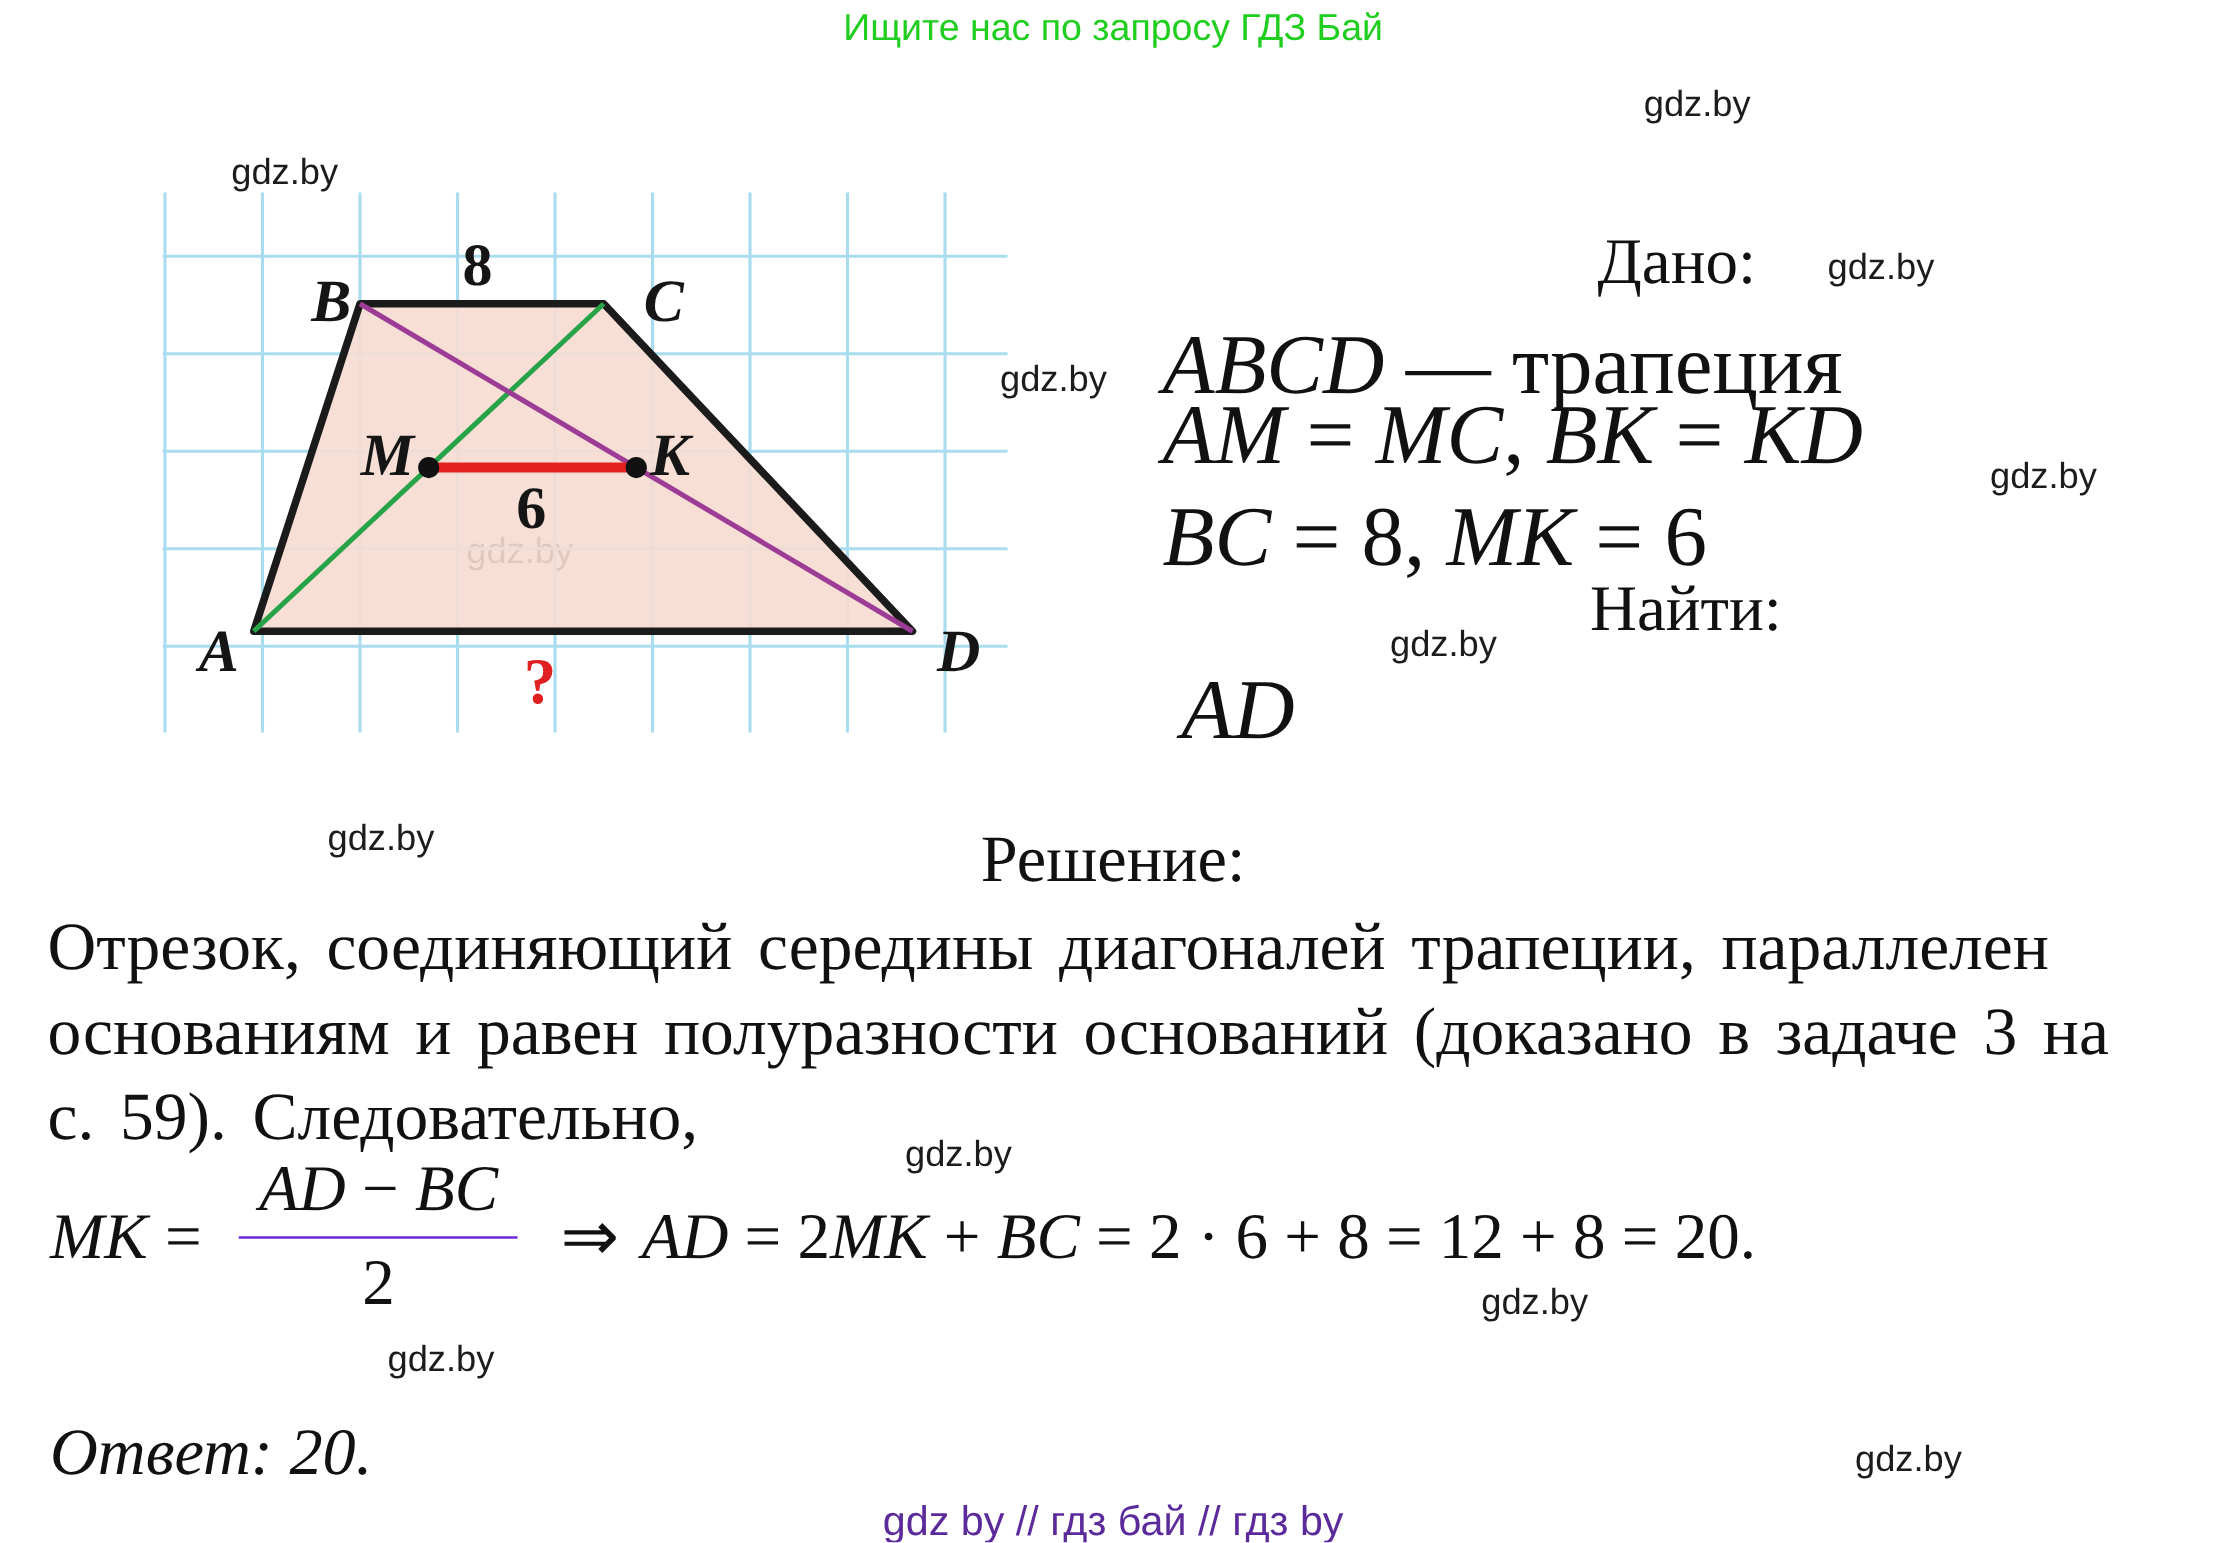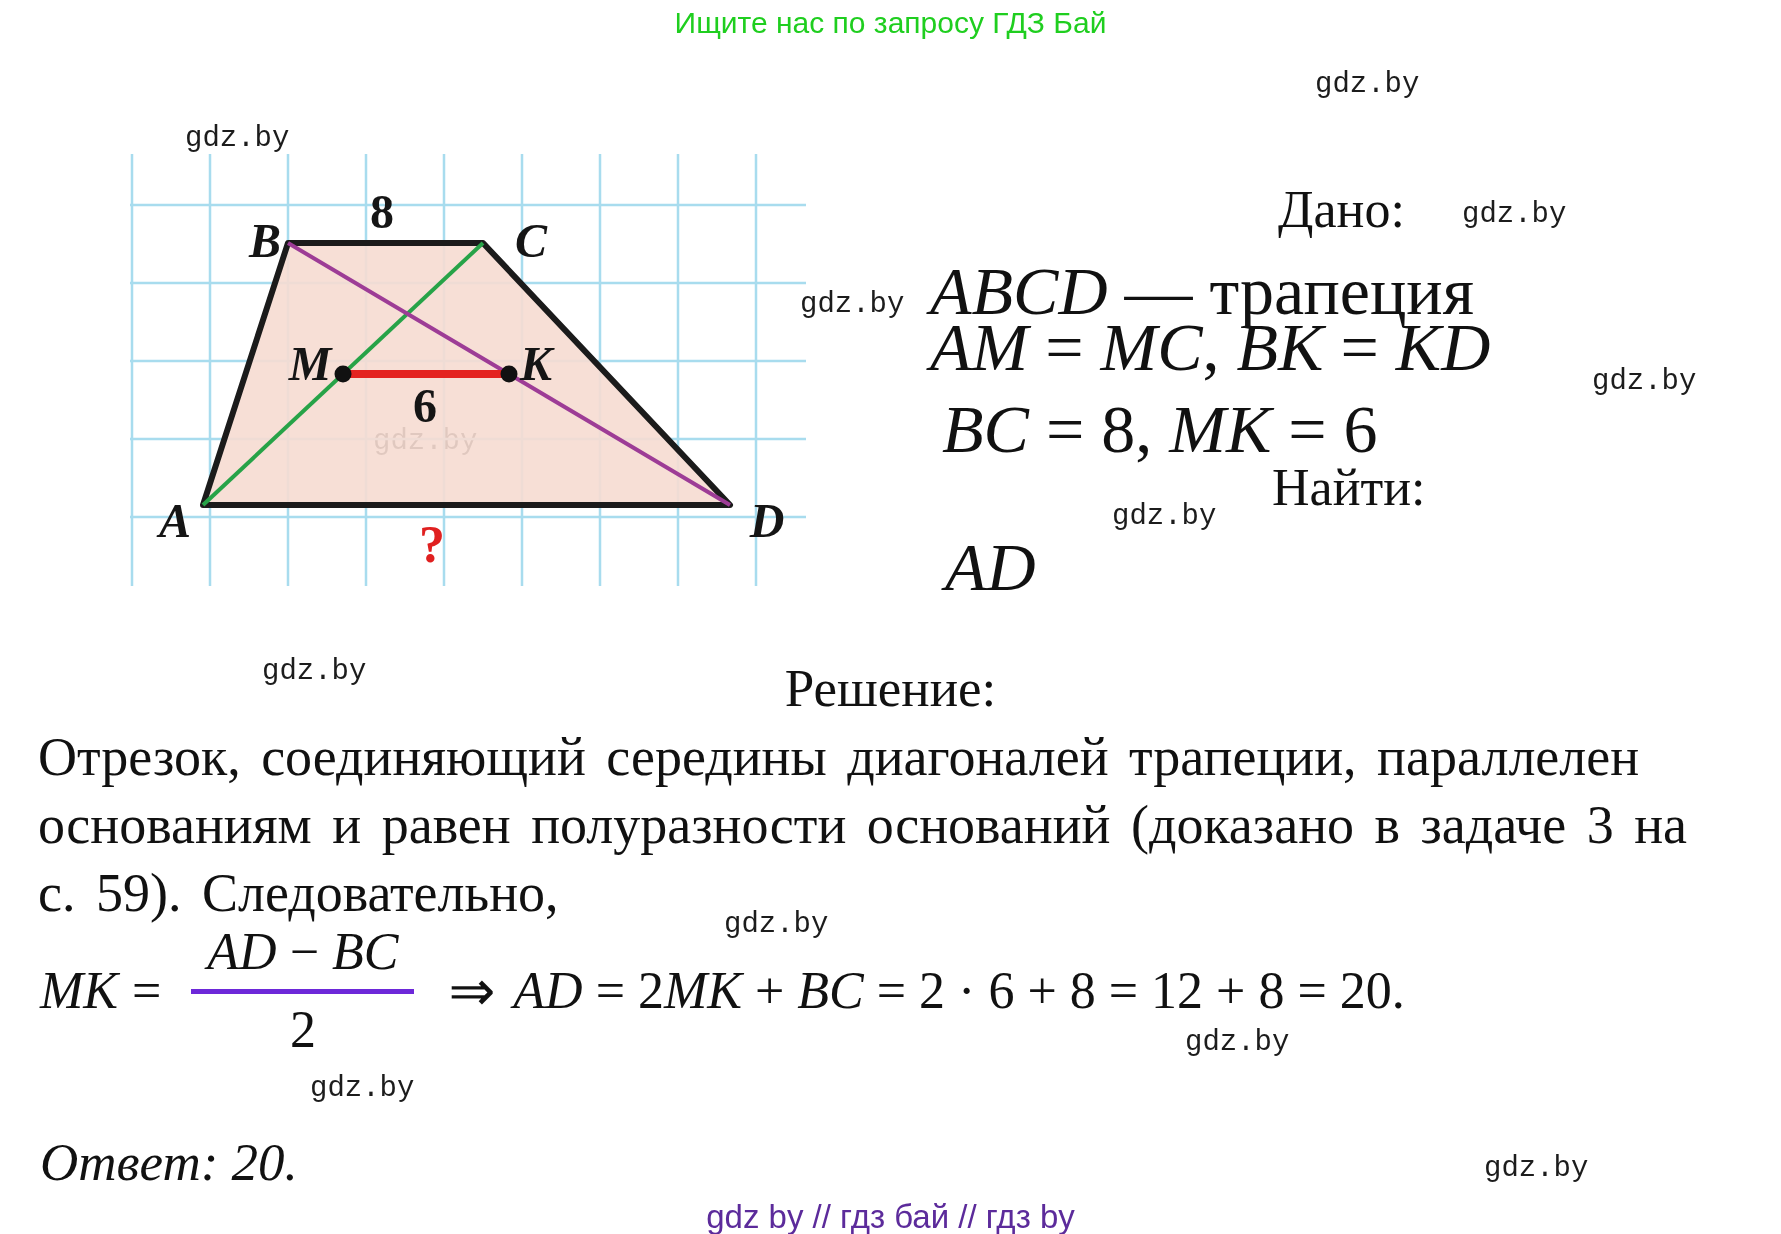--- a/index.html
+++ b/index.html
@@ -2,30 +2,30 @@
 <html><head>
 <meta charset="utf-8">
 <style>
   html,body{margin:0;padding:0;background:#ffffff;}
   #page{position:relative;width:1781px;height:1234px;background:#ffffff;overflow:hidden;
         font-family:"Liberation Serif", serif;color:#111;}
   .abs{position:absolute;white-space:nowrap;}
   .banner{left:0;right:0;top:6px;text-align:center;
           font-family:"Liberation Sans", sans-serif;font-size:30px;color:#1fce1f;}
   .title{left:20px;top:48px;font-size:50px;font-weight:700;}
-  .wm{font-family:Liberation Mono, monospace;font-size:29px;color:#1c1c1c;}
+  .wm{font-family:Liberation Sans, sans-serif;font-size:29px;color:#1c1c1c;}
   .heading{font-size:52px;}
   .mline{font-size:68px;}
   .it{font-style:italic;}
   .up{font-style:normal;}
   .sol-head{left:0;right:0;top:658px;text-align:center;font-size:53px;}
   .para{font-size:54px;word-spacing:7px;}
   .formula-row{left:40px;top:922px;display:flex;align-items:center;font-size:52px;}
   .frac{display:inline-flex;flex-direction:column;align-items:center;margin:0 16px;}
-  .frac .num{padding:0 16px 8px 16px;border-bottom:5px solid #6d28d9;}
+  .frac .num{padding:0 16px 8px 16px;border-bottom:2px solid #6d28d9;}
   .frac .den{padding-top:6px;}
   .arrow{margin:0 18px;font-size:56px;}
   .answer{left:40px;top:1132px;font-size:53px;font-style:italic;}
   .footer{left:0;right:0;top:1198px;text-align:center;
           font-family:"Liberation Sans", sans-serif;font-size:33px;color:#5c2b9b;}
   svg text{font-family:"Liberation Serif", serif;}
   .vlabel{font-style:italic;font-size:48px;font-weight:600;fill:#151515;}
   .numlabel{font-size:48px;font-weight:600;fill:#151515;}
   .qmark{font-size:52px;font-weight:700;}
 </style>
@@ -89,21 +89,21 @@
     <text class="numlabel" x="295" y="272" text-anchor="middle">6</text>
     <text class="qmark" x="302" y="412" text-anchor="middle" fill="#e02020">?</text>
   </svg>
 
   <div class="abs heading" style="left:1278px;top:180px;">Дано:</div>
 
   <div class="abs mline" style="left:930px;top:252px;"><span class="it">ABCD</span><span class="up"> — трапеция</span></div>
 
   <div class="abs mline" style="left:930px;top:308px;"><span class="it">AM</span><span class="up"> = </span><span class="it">MC</span><span class="up">, </span><span class="it">BK</span><span class="up"> = </span><span class="it">KD</span></div>
 
-  <div class="abs mline" style="left:930px;top:390px;margin-left:12px;"><span class="it">BC</span><span class="up"> = 8, </span><span class="it">MK</span><span class="up"> = 6</span></div>
+  <div class="abs mline" style="left:930px;top:390px;"><span class="it">BC</span><span class="up"> = 8, </span><span class="it">MK</span><span class="up"> = 6</span></div>
 
   <div class="abs heading" style="left:1272px;top:458px;">Найти:</div>
   <div class="abs mline it" style="left:945px;top:528px;">AD</div>
 
   <div class="abs sol-head">Решение:</div>
   <div class="abs para" style="left:38px;top:726px;">Отрезок, соединяющий середины диагоналей трапеции, параллелен</div>
   <div class="abs para" style="left:38px;top:794px;">основаниям и равен полуразности оснований (доказано в задаче 3 на</div>
   <div class="abs para" style="left:38px;top:862px;">с. 59). Следовательно,</div>
 
   <div class="abs formula-row">

